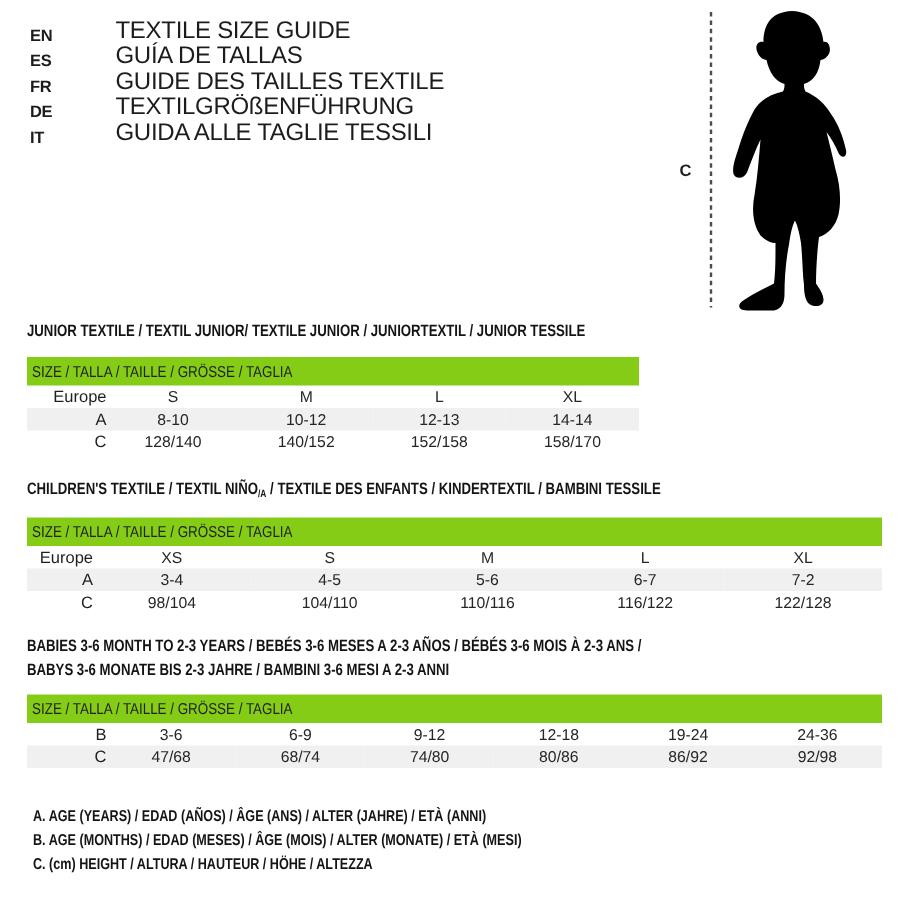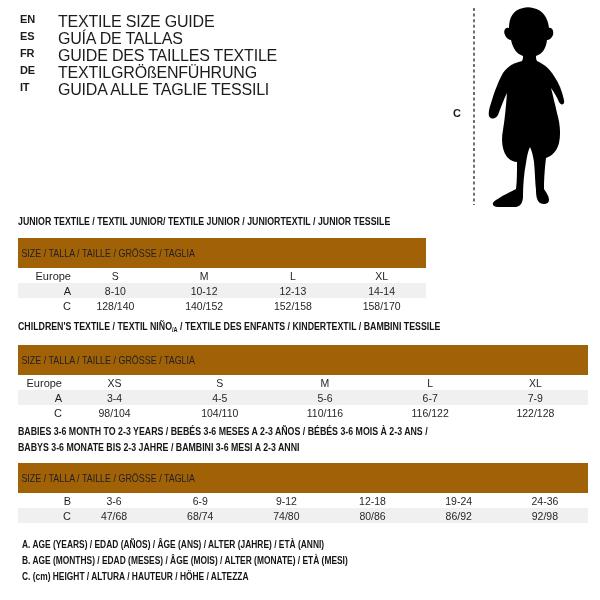--- a/index.html
+++ b/index.html
@@ -4,21 +4,21 @@
 <style>
   * { margin:0; padding:0; box-sizing:border-box; }
   html,body { background:#fff; }
   .page {
     position:relative; width:600px; height:600px; background:#ffffff;
     font-family:"Liberation Sans","DejaVu Sans",sans-serif; color:#1c1c1c; overflow:hidden;
   }
 
   
   .lang-list { position:absolute; left:20px; top:13px; }
-  .lang-row { display:flex; height:17px; align-items:flex-start; }
+  .lang-row { display:flex; height:17px; align-items:flex-end;gap:19px; }
   .lang-code { width:38px; font-size:11px; font-weight:700; letter-spacing:-0.2px; }
   .lang-title { font-size:16px; font-weight:400; letter-spacing:-0.2px; white-space:nowrap; }
 
   
   .baby-figure { position:absolute; left:446px; top:6px; width:130px; height:202px; }
 
   
   .section-title {
     position:absolute; left:18px; font-size:11px; font-weight:700; white-space:nowrap;
     transform:scaleX(0.8); transform-origin:0 50%; letter-spacing:0; color:#141414;
@@ -33,21 +33,21 @@
     font-size:10.5px; color:#262626;
   }
   .tbl-junior   { top:238px; width:408px; }
   .tbl-children { top:345px; width:570px; }
   .tbl-babies   { top:463px; width:570px; }
   .tbl-junior   col.label-col { width:53px; }
   .tbl-children col.label-col { width:44px; }
   .tbl-babies   col.label-col { width:53px; }
 
   table.size-table th {
-    background:#a16207; height:30px; text-align:left; font-weight:400; padding:0;
+    background:#84cc16; height:19px; text-align:left; font-weight:400; padding:0;
   }
   .band-text {
     display:inline-block; padding-left:4px; white-space:nowrap; font-size:10.5px; color:#222;
     transform:scaleX(0.85); transform-origin:0 50%;
   }
   table.size-table td { height:15px; text-align:center; padding:0; white-space:nowrap; }
   table.size-table td.row-label { text-align:right; padding-left:4px; font-size:11px; color:#1f1f1f; }
   table.size-table tr.shaded { background:#f0f0f0; }
 
   
@@ -155,21 +155,21 @@
           <td>M</td>
           <td>L</td>
           <td>XL</td>
         </tr>
         <tr class="shaded">
           <td class="row-label">A</td>
           <td>3-4</td>
           <td>4-5</td>
           <td>5-6</td>
           <td>6-7</td>
-          <td>7-9</td>
+          <td>7-2</td>
         </tr>
         <tr>
           <td class="row-label">C</td>
           <td>98/104</td>
           <td>104/110</td>
           <td>110/116</td>
           <td>116/122</td>
           <td>122/128</td>
         </tr>
       </tbody>

